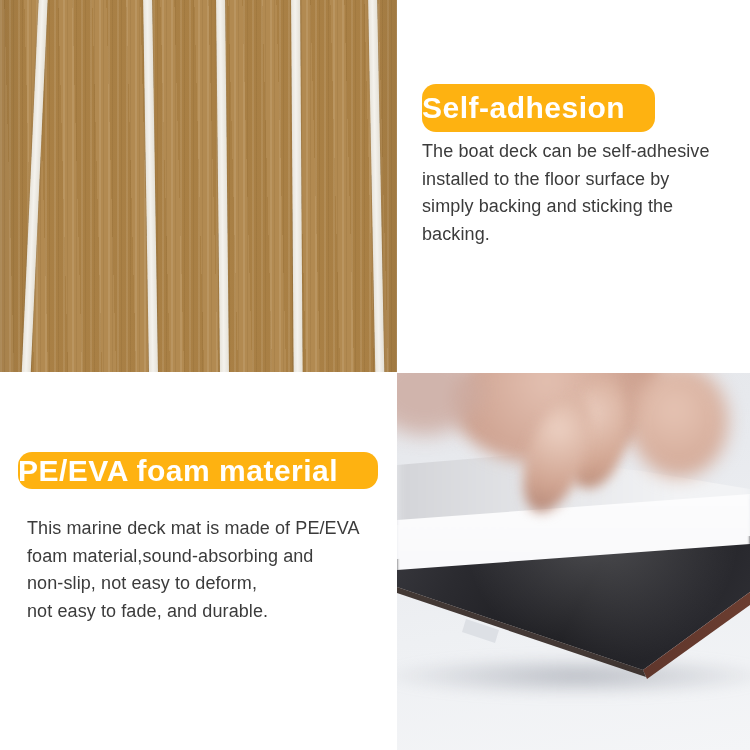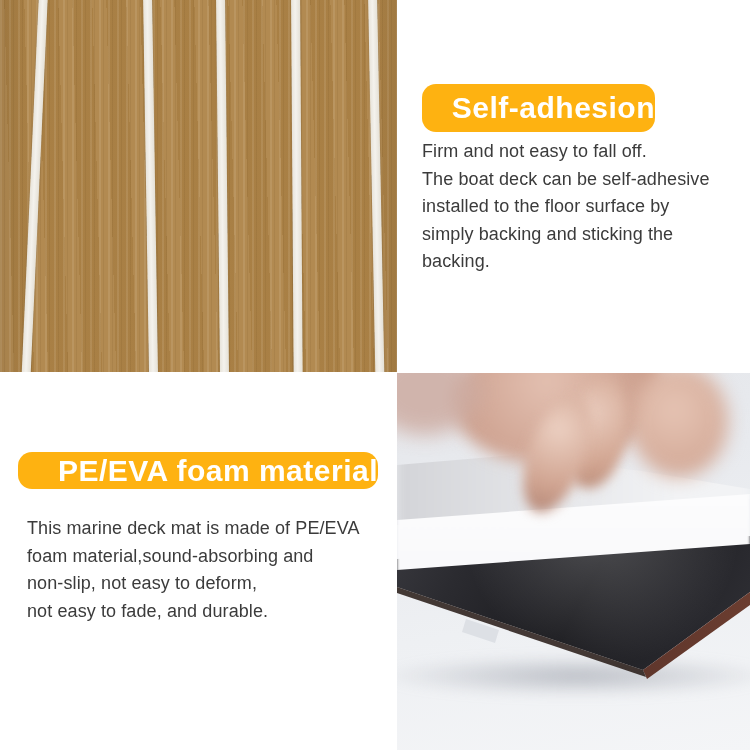--- a/index.html
+++ b/index.html
@@ -24,21 +24,21 @@
     transform-origin:50% 0;
   }
   .s1{left:39px;transform:rotate(2.6deg);}
   .s2{left:143px;transform:rotate(-0.9deg);}
   .s3{left:216px;transform:rotate(-0.6deg);}
   .s4{left:291px;transform:rotate(-0.4deg);}
   .s5{left:368px;transform:rotate(-1.1deg);}
 
   
   .badge{
-    position:absolute;display:flex;align-items:center;justify-content:flex-end;
+    position:absolute;display:flex;align-items:center;justify-content:flex-start;
     background:var(--badge-bg,#feb211);color:var(--badge-text,#ffffff);
     font-weight:700;border-radius:14px;letter-spacing:.5px;
   }
   .badge1{left:422px;top:84px;width:233px;height:48px;font-size:30px;}
   .badge2{left:18px;top:452px;width:360px;height:37px;font-size:30px;}
 
   
   .para{position:absolute;color:var(--body-text,#3b3b3b);font-size:18px;
         line-height:27.5px;letter-spacing:.1px;font-weight:500;}
   .para .line{white-space:nowrap;}
@@ -131,21 +131,20 @@
     <div class="stripe s3"></div>
     <div class="stripe s4"></div>
     <div class="stripe s5"></div>
   </div>
 
   <section>
     <div class="badge badge1">
       <span>Self-adhesion</span>
     </div>
     <div class="para para1">
-      <div class="line">Firm and not easy to fall off.</div>
       <div class="line">The boat deck can be self-adhesive</div>
       <div class="line">installed to the floor surface by</div>
       <div class="line">simply backing and sticking the</div>
       <div class="line">backing.</div>
     </div>
   </section>
 
   <section>
     <div class="badge badge2">
       <span>PE/EVA foam material</span>

